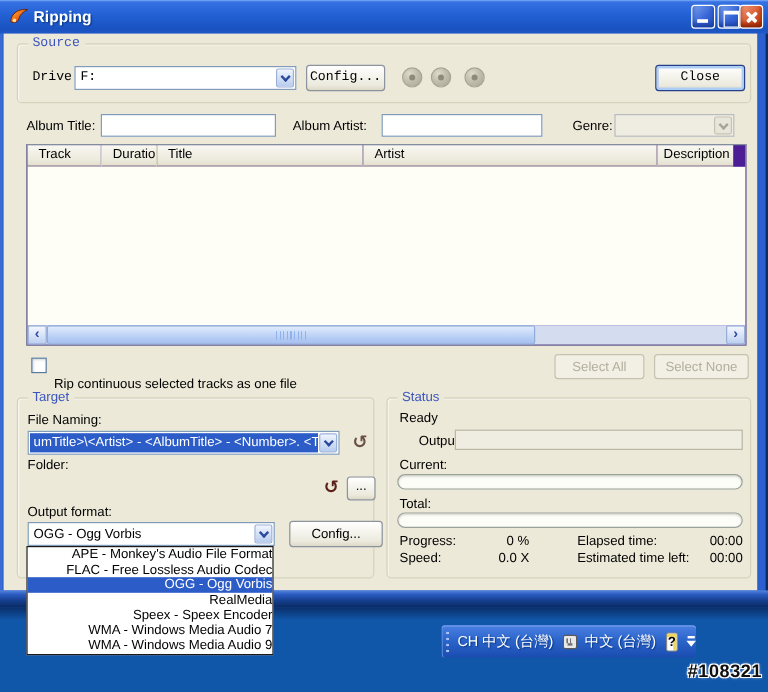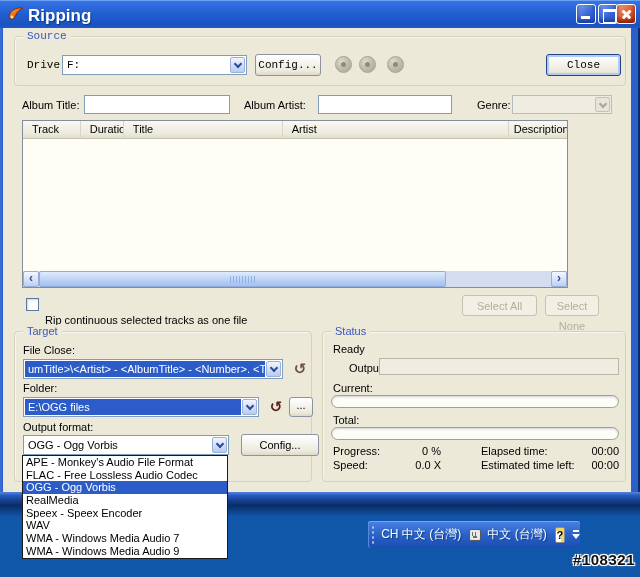--- a/index.html
+++ b/index.html
@@ -7,21 +7,21 @@
   body { font-family:"Liberation Sans","DejaVu Sans",sans-serif; font-size:11px; color:#000;
          background:#1157a9; position:relative; }
   #screen { position:absolute; left:0; top:0; width:640px; height:577px; }
 
   
   .window { position:absolute; left:0; top:0; width:640px; height:506px;
             background:#2b5fce; box-shadow: inset -2px 0 0 #0a2c68, inset 2px 0 0 #3a6ad4; }
   .titlebar { position:absolute; left:0; top:0; width:640px; height:28px;
               background:linear-gradient(180deg,#3a74e4 0%,#2260d4 45%,#1a52c0 88%,#2158c8 100%);
               box-shadow: inset 0 1px 0 #6aa0f4; }
-  .title-text { position:absolute; left:28px; top:6px; color:#fff; font-weight:bold; font-size:17px;
+  .title-text { position:absolute; left:28px; top:6px; color:#fff; font-weight:bold; font-size:13px;
                 text-shadow:1px 1px 1px #0a3a8a; }
   .app-icon { position:absolute; left:7px; top:5px; width:18px; height:18px; }
   .tb-btn { position:absolute; top:4px; width:20px; height:20px; border:1px solid #fff; border-radius:3px; }
   .tb-min,.tb-max { background:linear-gradient(135deg,#7aa2ee 0%,#3866d8 55%,#2a50b8 100%);
                     box-shadow: inset 0 -3px 4px #1a3ea0; }
   .tb-min { right:44px; } .tb-max { right:22px; } .tb-close { right:0px; margin-right:2px;
      background:linear-gradient(135deg,#f0a080 0%,#dd5f35 50%,#b83408 100%);
      box-shadow: inset 0 -3px 4px #8a2000; right:2px; }
   .tb-min::after { content:""; position:absolute; left:4px; bottom:4px; width:9px; height:3px; background:#fff; }
   .tb-max::after { content:""; position:absolute; left:4px; top:4px; width:11px; height:10px;
@@ -61,21 +61,21 @@
           border-bottom:2px solid #2a4a9c; transform:rotate(45deg); margin:3px auto 0; }
   .combo.disabled { background:#efede1; border-color:#b8bcc0; }
   .combo.disabled .combo-arrow { background:#e8e6da; border-color:#c6c2b2; }
   .combo.disabled .chev { border-color:#a8a49a; }
   .undo { position:absolute; width:18px; height:18px; font-size:15px; font-weight:bold;
           color:#5a2018; line-height:17px; text-align:center; }
   .pbar { position:absolute; height:13px; border:1px solid #9aa29a; border-radius:7px;
           background:#fdfdf8; box-shadow: inset 0 1px 2px rgba(0,0,0,0.18); }
 
   
-  .tracklist { position:absolute; left:19px; top:92px; width:546px; height:168px;
+  .tracklist { position:absolute; left:19px; top:92px; width:600px; height:168px;
                border:1px solid #828f9b; background:#4c1d95; }
   .thead { display:flex; height:18px; }
   .hcell { background:linear-gradient(180deg,#f8f7f1 0%,#edebdd 70%,#e2dfce 100%);
            border-right:1px solid #d8d5c2; border-bottom:1px solid #c6c3b0;
            padding:2px 0 0 9px; overflow:hidden; white-space:nowrap; }
   .hcell:nth-child(1){width:62px;} .hcell:nth-child(2){width:46px;}
   .hcell:nth-child(3){width:172px;} .hcell:nth-child(4){width:245px;}
   .hcell:nth-child(5){width:63px; border-right:none; padding-left:5px;}
   .tbody { position:absolute; left:0; top:18px; right:0; bottom:16px; background:#fefdf6; }
   .hscroll { position:absolute; left:0; bottom:0; right:0; height:16px; background:#d4dcf0; }
@@ -89,21 +89,21 @@
       border:1px solid #90acdc; border-radius:2px; }
   .sb-thumb::after { content:""; position:absolute; left:50%; top:4px; width:26px; height:7px;
       margin-left:-13px; background:repeating-linear-gradient(90deg,#8fb0e8 0 1px,transparent 1px 3px); }
 
   .checkbox { position:absolute; width:13px; height:13px; background:#fff; border:1px solid #5a7a9a;
               box-shadow: inset 1px 1px 2px rgba(60,90,120,.25); }
 
   
   .ddlist { position:absolute; left:22px; top:455px; width:206px; background:#fff;
             border:1px solid #1a1a1a; z-index:50; }
-  .dditem { height:12.7px; line-height:12.6px; padding-left:3px; white-space:nowrap; overflow:hidden; }
+  .dditem { height:12.7px; line-height:12.6px; padding-left:20px; white-space:nowrap; overflow:hidden;text-align:right; }
   .dditem.selected { background:#2b5cc8; color:#fff; }
 
   
   .disc-icon { position:absolute; top:19px; width:17px; height:17px; border-radius:50%;
       background:radial-gradient(circle at 35% 30%, #dedbcc 0%, #c2bead 45%, #a9a592 100%);
       border:1px solid #a8a494; }
   .disc-icon::after { content:""; position:absolute; left:5px; top:5px; width:5px; height:5px;
       border-radius:50%; background:#8f8b7a; }
 
   
@@ -199,39 +199,33 @@
         <div class="hscroll">
           <div class="sb-btn sb-left">‹</div>
           <div class="sb-thumb"></div>
           <div class="sb-btn sb-right">›</div>
         </div>
       </div>
 
       <div class="checkbox" style="left:23px; top:270px;"></div>
       <span class="lbl" style="left:42px; top:271px;margin-top:15px;">Rip continuous selected tracks as one file</span>
       <div class="btn disabled" style="left:459px; top:267px; width:75px; height:21px;">Select All</div>
-      <div class="btn disabled" style="left:542px; top:267px; width:54px; height:21px;text-align:center;">Select None</div>
+      <div class="btn disabled" style="left:542px; top:267px; width:79px; height:21px;text-align:center;">Select None</div>
 
       <div class="group" style="left:11px; top:303px; width:298px; height:151px;">
         <span class="group-label">Target</span>
-        <span class="lbl" style="left:8px; top:12px;">File Close:</span>
+        <span class="lbl" style="left:8px; top:12px;">File Naming:</span>
         <div class="combo" style="left:8px; top:27px; width:260px;">
           <span class="combo-text sel">umTitle&gt;\&lt;Artist&gt; - &lt;AlbumTitle&gt; - &lt;Number&gt;. &lt;Title&gt;</span>
           <span class="combo-arrow">
               <i class="chev"></i>
             </span>
         </div>
         <span class="undo" style="left:276px; top:28px; color:#6b5048;">↺</span>
         <span class="lbl" style="left:8px; top:50px;">Folder:</span>
-        <div class="combo" style="left:8px; top:65px; width:236px;">
-          <span class="combo-text sel">E:\OGG files</span>
-          <span class="combo-arrow">
-              <i class="chev"></i>
-            </span>
-        </div>
         <span class="undo" style="left:252px; top:66px;">↺</span>
         <div class="btn" style="left:274px; top:65px; width:24px; height:20px; line-height:14px;">...</div>
         <span class="lbl" style="left:8px; top:89px;">Output format:</span>
         <div class="combo" style="left:8px; top:103px; width:206px;">
           <span class="combo-text">OGG - Ogg Vorbis</span>
           <span class="combo-arrow">
               <i class="chev"></i>
             </span>
         </div>
         <div class="btn" style="left:226px; top:102px; width:78px; height:22px;">Config...</div>
@@ -262,21 +256,20 @@
   </div>
 
   <div class="desk-shadow"></div>
 
   <div class="ddlist">
     <div class="dditem">APE - Monkey's Audio File Format</div>
     <div class="dditem">FLAC - Free Lossless Audio Codec</div>
     <div class="dditem selected">OGG - Ogg Vorbis</div>
     <div class="dditem">RealMedia</div>
     <div class="dditem">Speex - Speex Encoder</div>
-    <div class="dditem">WAV</div>
     <div class="dditem">WMA - Windows Media Audio 7</div>
     <div class="dditem">WMA - Windows Media Audio 9</div>
   </div>
 
   <div class="langbar">
     <div class="grip"></div>
     <span class="lb-text">CH 中文 (台灣)</span>
     <div class="kbd-icon"></div>
     <span class="lb-text">中文 (台灣)</span>
     <div class="help-btn">?</div>

